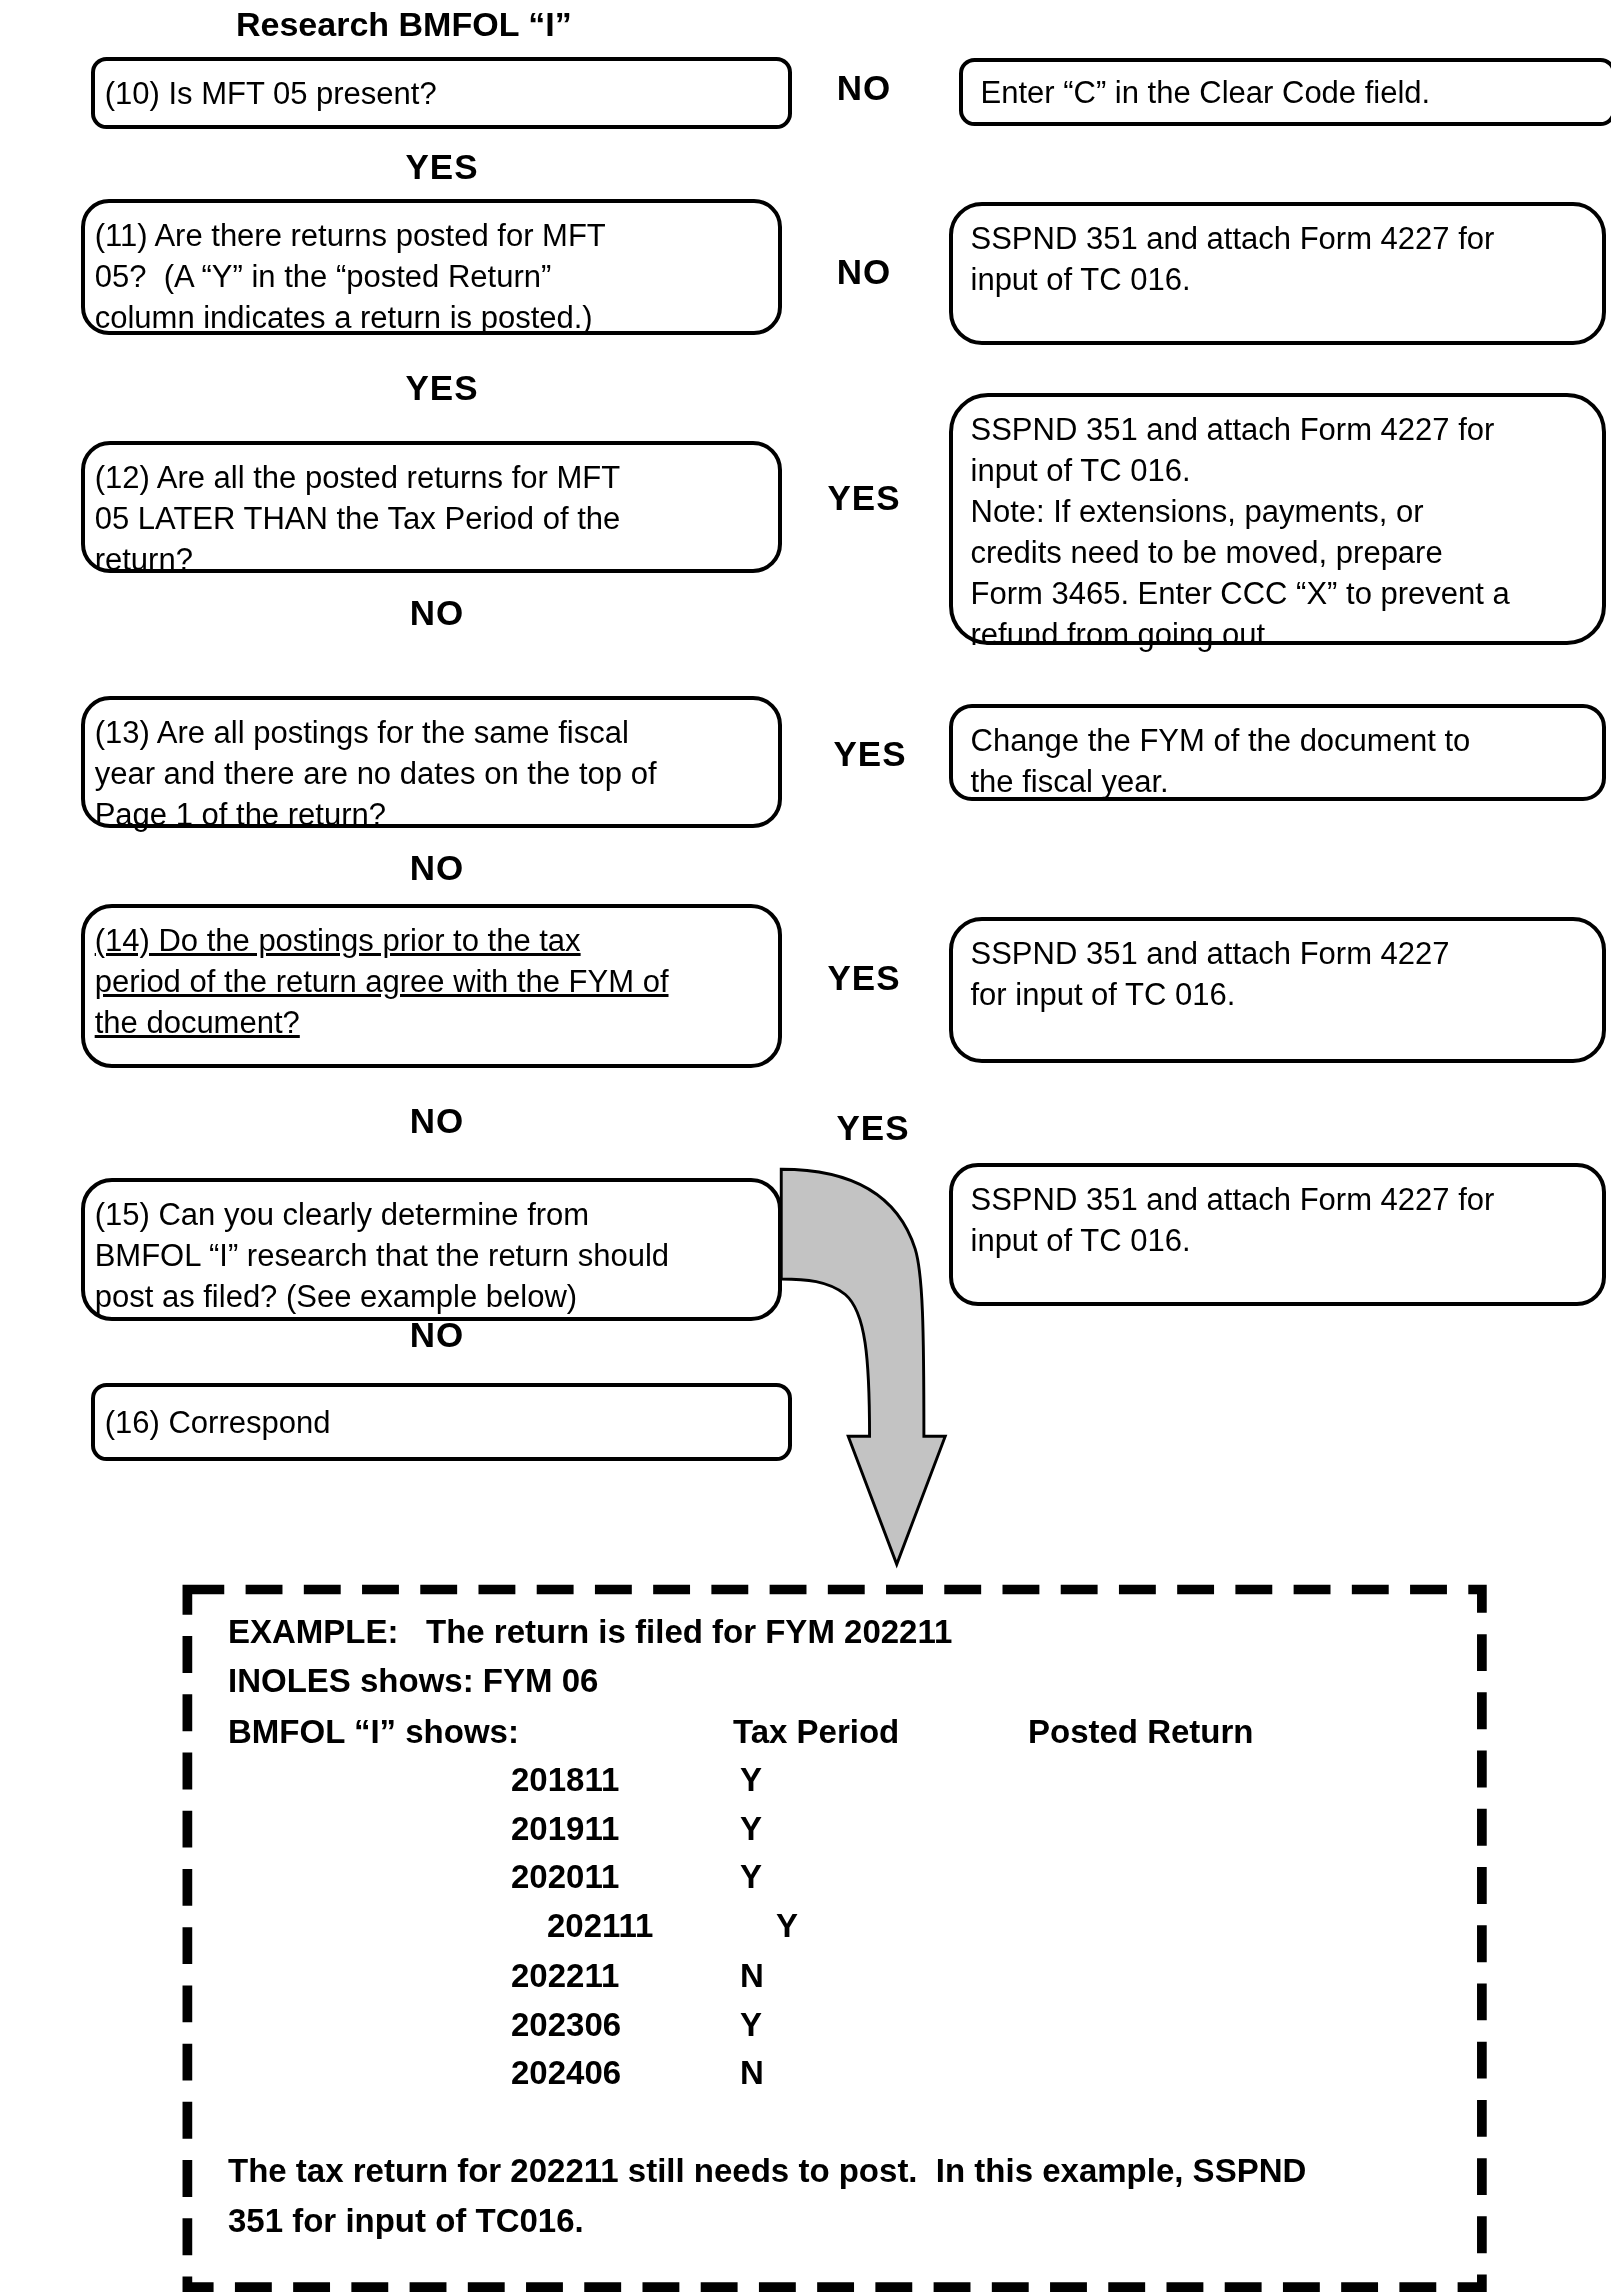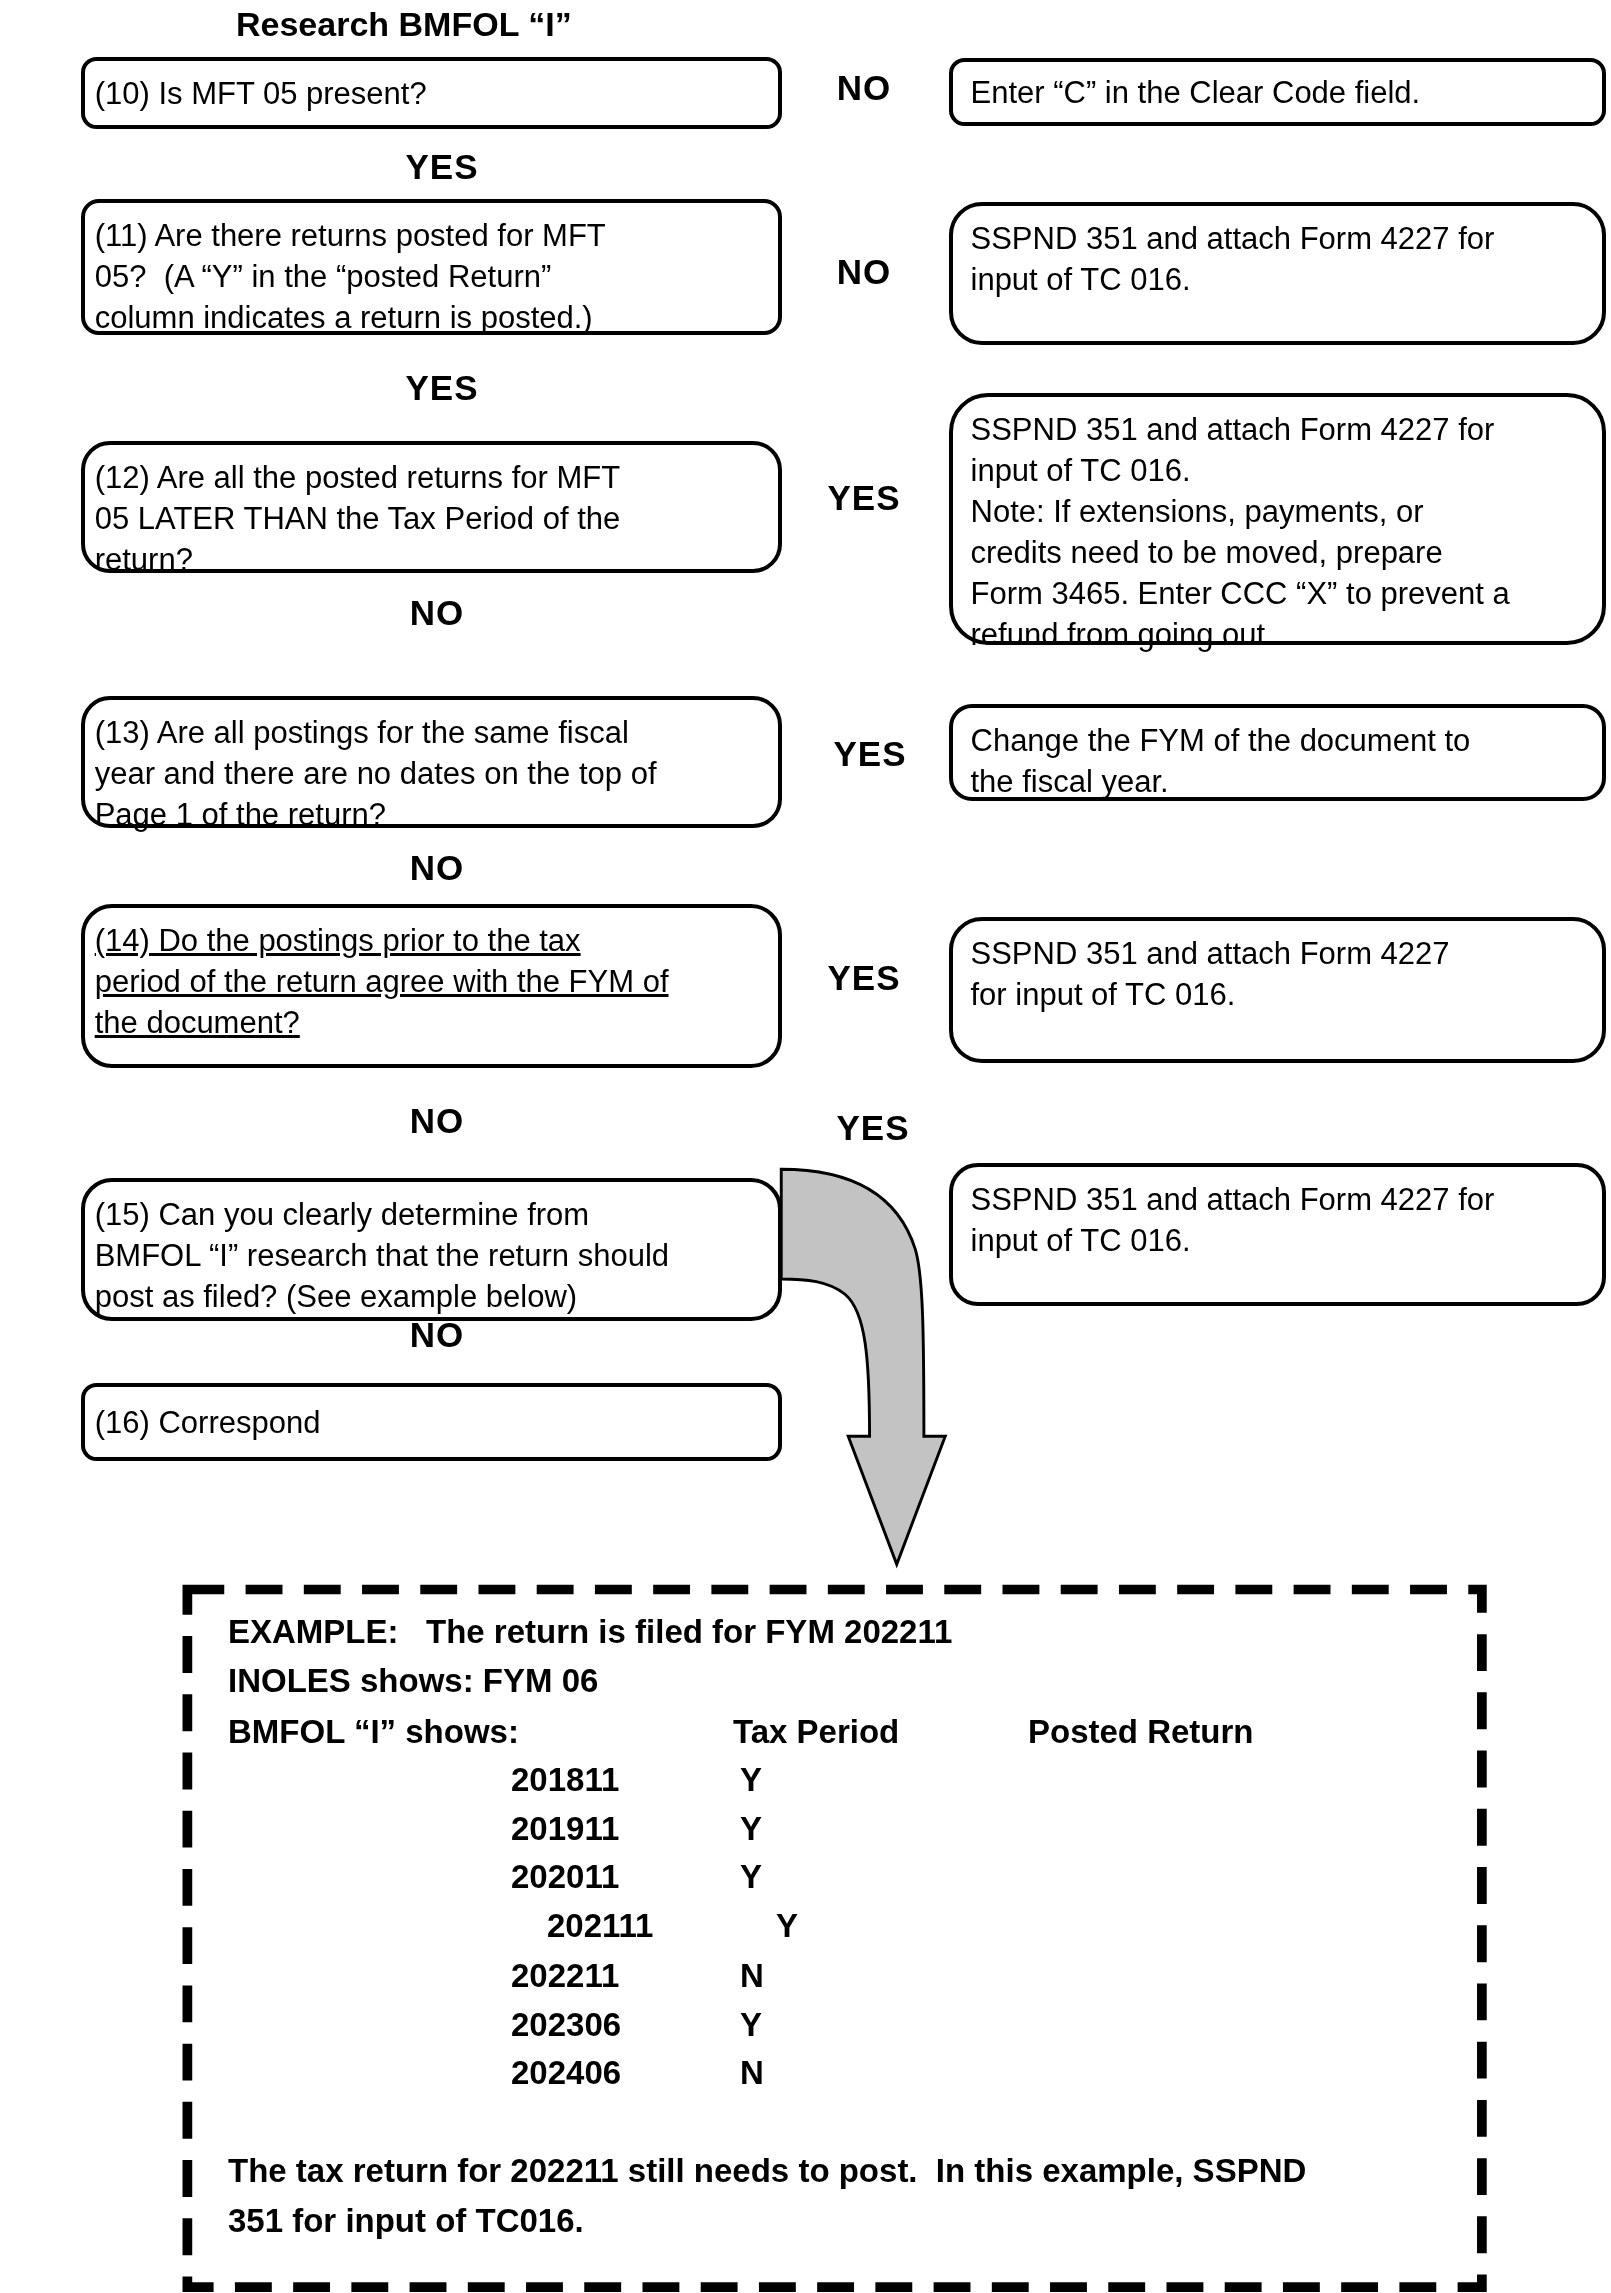--- a/index.html
+++ b/index.html
@@ -17,21 +17,21 @@
   .qbox, .abox {
     position:absolute; box-sizing:border-box;
     background:#ffffff; border:4.9px solid #000;
     font-size:31px; line-height:41px;
     white-space:pre-wrap;
     display:flex; align-items:flex-start;
     padding:11.6px 15.5px 7.8px 9.7px;
   }
   .qbox { left:81px; width:701px; }
   .abox { left:949px; width:657px; padding-left:17.5px; }
-  .center { align-items:center; padding-top:0; padding-bottom:0; }
+  .center { align-items:center; padding-top:0; padding-bottom:0;margin-left:10px; }
   .flow-label {
     position:absolute; transform:translate(-50%,-50%);
     font-size:35px; font-weight:bold; letter-spacing:1px;
   }
   .ex-text { position:absolute; font-size:33px; font-weight:bold; white-space:pre-wrap; }
   .ex-row { position:absolute; left:511px; font-size:33px; font-weight:bold; }
   .ex-row .pr { position:absolute; left:229px; top:0; }
   .conclusion { line-height:50px; width:1232px; }
 </style>
 </head>
@@ -49,21 +49,21 @@
              L 896 1480
              C 896 1400, 892 1352, 871 1334
              C 854 1320, 830 1318, 805 1318
              Z" fill="#c3c3c3" stroke="#000000" stroke-width="3"></path>
     <rect x="193" y="1638" width="1334" height="719" fill="none" stroke="#000000" stroke-width="10" stroke-dasharray="38 22"></rect>
   </svg>
 
   <div class="page-title">Research BMFOL “I”</div>
 
   <div class="qbox center" style="top:57px;  height:72px;  border-radius:15.5px;"><span>(10) Is MFT 05 present?</span></div>
-  <div class="qbox" style="top:199px; height:136px; border-radius:18px;"><span>(11) Are there returns posted for MFT
+  <div class="qbox" style="top:199px; height:136px; border-radius:28px;"><span>(11) Are there returns posted for MFT
 05?  (A “Y” in the “posted Return”
 column indicates a return is posted.)</span></div>
   <div class="qbox" style="top:430px; height:132px; border-radius:29px;margin-top:11px;"><span>(12) Are all the posted returns for MFT
 05 LATER THAN the Tax Period of the
 return?</span></div>
   <div class="qbox" style="top:696px; height:132px; border-radius:29px;"><span>(13) Are all postings for the same fiscal
 year and there are no dates on the top of
 Page 1 of the return?</span></div>
   <div class="qbox" style="top:904px; height:164px; border-radius:31px;text-decoration:underline;"><span>(14) Do the postings prior to the tax
 period of the return agree with the FYM of

